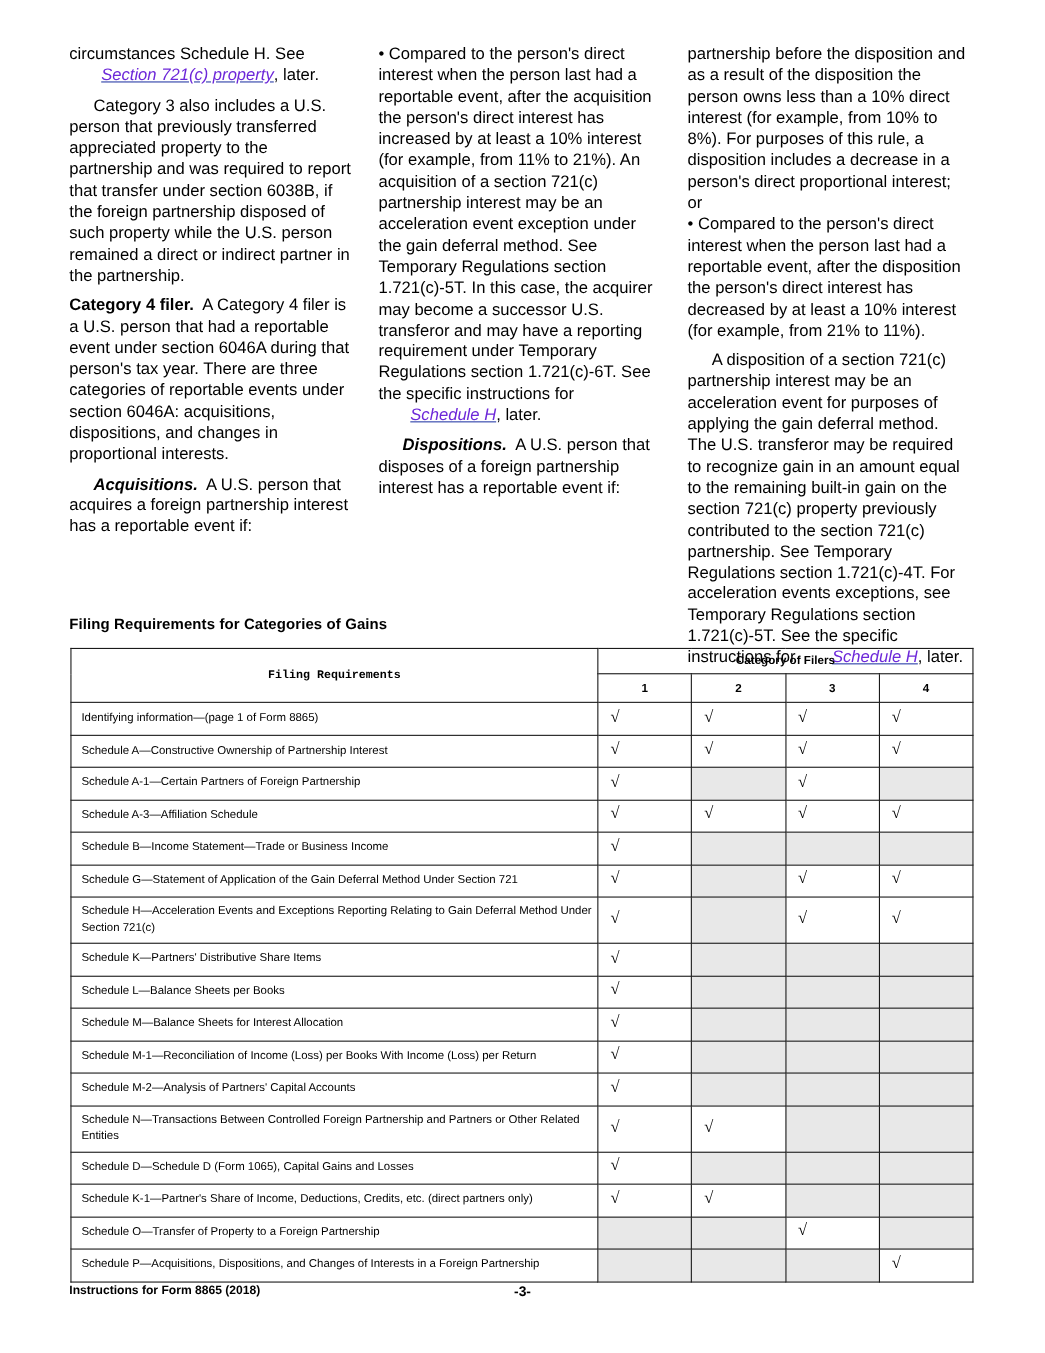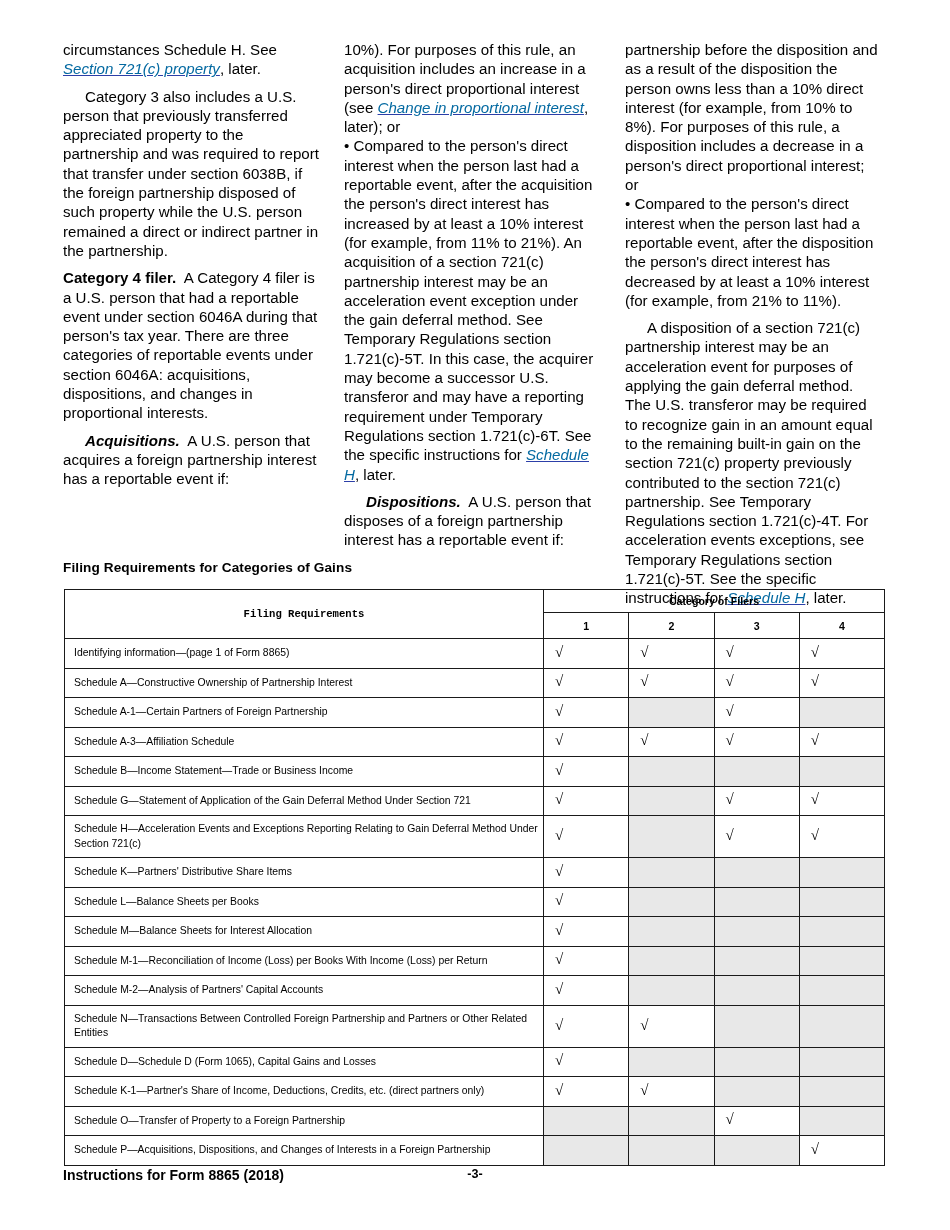--- a/index.html
+++ b/index.html
@@ -52,24 +52,25 @@
   }
   .run-bold {
     font-weight: bold;
   }
   .run-bolditalic {
     font-weight: bold;
     font-style: italic;
     margin-top: 46px;
   }
   a.xref, .xref {
-    color: #0369a1;
+    color: #6d28d9;
     font-style: italic;
     text-decoration: underline;
     text-decoration-color: #2c3fa8;
+    margin-left: 29px;
   }
 
   
   .table-title {
     position: absolute;
     left: 63px;
     top: 560px;
     font-size: 13.6px;
     font-weight: bold;
     letter-spacing: 0.1px;
@@ -136,21 +137,21 @@
   td.mark .tick {
     display: inline-block;
     transform: translateY(-1px);
   }
 
   
   .footer-left {
     position: absolute;
     left: 63px;
     top: 1167px;
-    font-size: 14px;
+    font-size: 11px;
     font-weight: bold;
   }
   .footer-page {
     position: absolute;
     left: 0;
     top: 1167px;
     width: 950px;
     text-align: center;
     font-size: 12.6px;
     font-weight: bold;
@@ -168,21 +169,20 @@
 
       <p class="indent">Category 3 also includes a U.S. person that previously transferred appreciated property to the partnership and was required to report that transfer under section 6038B, if the foreign partnership disposed of such property while the U.S. person remained a direct or indirect partner in the partnership.</p>
 
       <p class="gap"><span class="run-bold">Category 4 filer.</span>&nbsp; <span>A Category 4 filer is a U.S. person that had a reportable event under section 6046A during that person's tax year. There are three categories of reportable events under section 6046A: acquisitions, dispositions, and changes in proportional interests.</span></p>
 
       <p class="indent"><span class="run-bolditalic">Acquisitions.</span>&nbsp; <span>A U.S. person that acquires a foreign partnership interest has a reportable event if:</span></p>
 
     </div>
 
     <div class="col">
-      <p><span>10%). For purposes of this rule, an acquisition includes an increase in a person's direct proportional interest (see </span><span class="xref">Change in proportional interest</span><span>, later); or</span></p>
 
       <p class="bullet"><span>• Compared to the person's direct interest when the person last had a reportable event, after the acquisition the person's direct interest has increased by at least a 10% interest (for example, from 11% to 21%). An acquisition of a section 721(c) partnership interest may be an acceleration event exception under the gain deferral method. See Temporary Regulations section 1.721(c)-5T. In this case, the acquirer may become a successor U.S. transferor and may have a reporting requirement under Temporary Regulations section 1.721(c)-6T. See the specific instructions for </span><span class="xref">Schedule H</span><span>, later.</span></p>
 
       <p class="indent"><span class="run-bolditalic">Dispositions.</span>&nbsp; <span>A U.S. person that disposes of a foreign partnership interest has a reportable event if:</span></p>
 
     </div>
 
     <div class="col">
       <p>partnership before the disposition and as a result of the disposition the person owns less than a 10% direct interest (for example, from 10% to 8%). For purposes of this rule, a disposition includes a decrease in a person's direct proportional interest; or</p>
 

